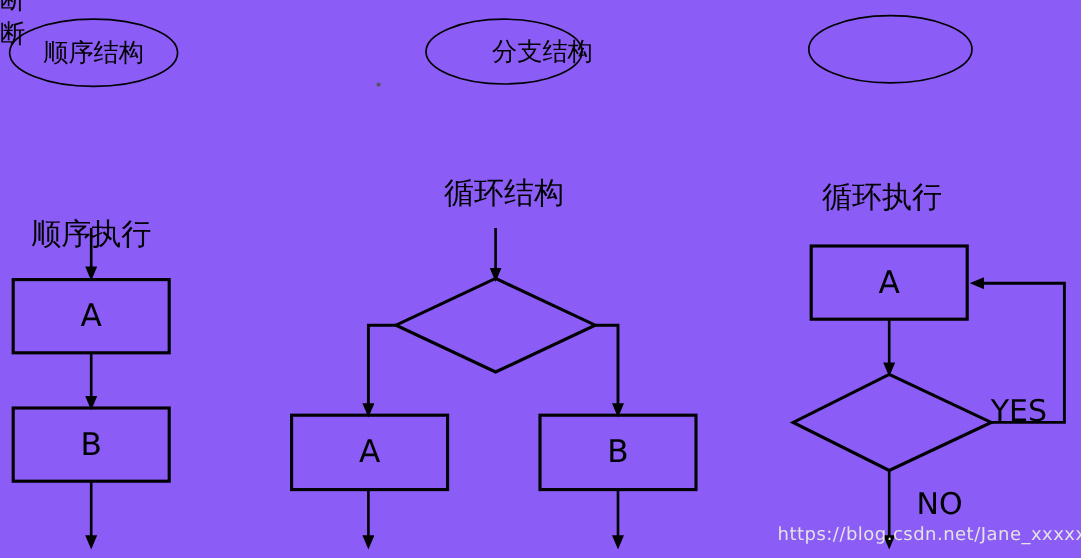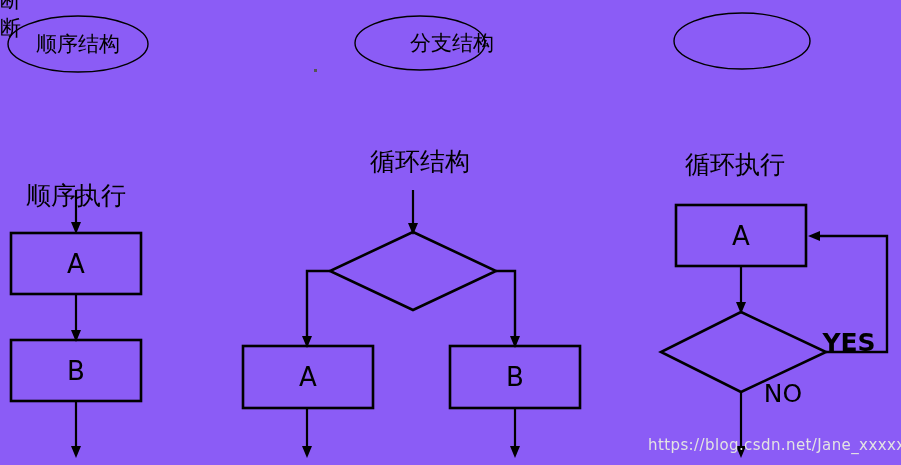--- a/index.html
+++ b/index.html
@@ -135,19 +135,19 @@
 
   <div class="node-label centered" style="left:515px; top:377px;">B</div>
 
 
   <div class="section-label centered" style="left:735px; top:164px;">循环执行</div>
 
   <div class="node-label centered" style="left:741px; top:236px;">A</div>
 
   <div class="diamond-label centered" style="left:742px; top:353px;">判断</div>
 
-  <div class="edge-label centered" style="left:849px; top:342px;font-weight:bold;">YES</div>
+  <div class="edge-label centered" style="left:849px; top:342px;">YES</div>
 
-  <div class="edge-label centered" style="left:783px; top:393px;">NO</div>
+  <div class="edge-label centered" style="left:783px; top:420px;">NO</div>
 
   <div class="watermark" style="left:648px; top:436px;">https://blog.csdn.net/Jane_xxxxxy</div>
 
 </div>
 
 </body></html>

